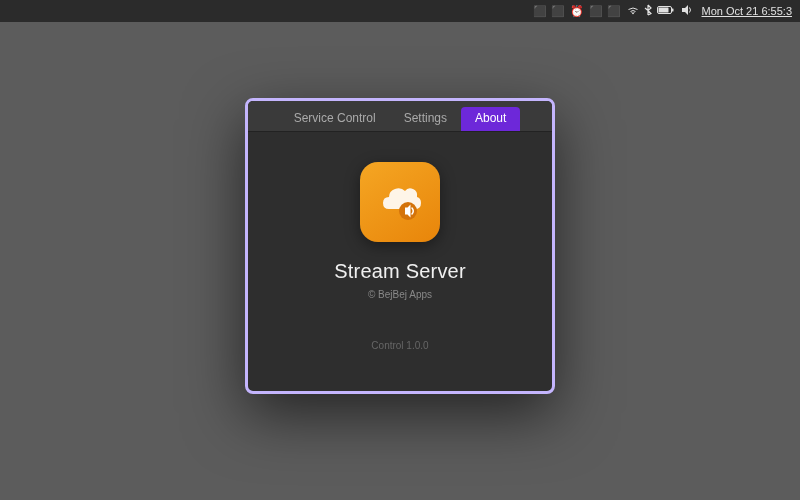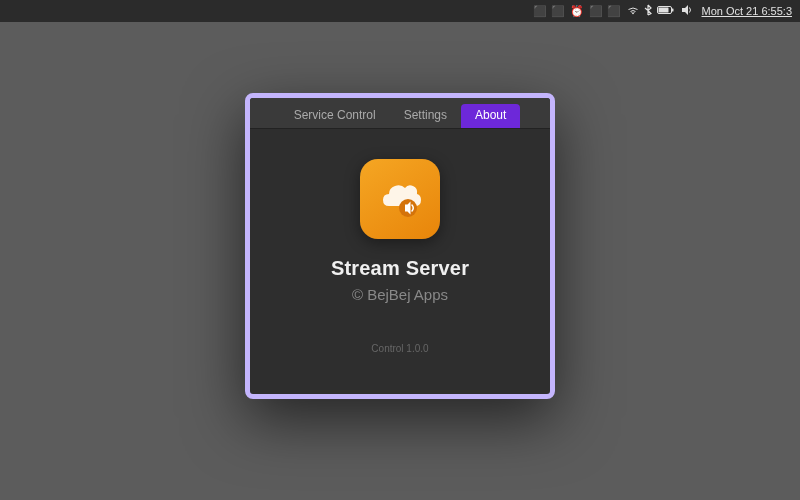--- a/index.html
+++ b/index.html
@@ -59,21 +59,21 @@
       display: flex;
       align-items: center;
       justify-content: center;
     }
 
     
     .app-window {
       width: 310px;
       background-color: #2e2e2e;
       border-radius: 8px;
-      border: 5px solid #c4b5fd;
+      border: 3px solid #c4b5fd;
       box-shadow: 0 20px 60px rgba(0,0,0,0.6);
       overflow: hidden;
       margin-top: -30px;
     }
 
     
     .tab-bar {
       display: flex;
       align-items: center;
       justify-content: center;
@@ -122,29 +122,29 @@
     }
 
     .icon-svg {
       width: 50px;
       height: 50px;
     }
 
     
     .app-name {
       font-size: 20px;
-      font-weight: 700;
+      font-weight: 400;
       color: #f0f0f0;
       margin-bottom: 6px;
       letter-spacing: 0.2px;
     }
 
     
     .app-copyright {
-      font-size: 15px;
+      font-size: 10px;
       color: #888;
       margin-bottom: 0;
     }
 
     
     .app-version {
       font-size: 10px;
       color: #666;
       margin-top: auto;
       padding-top: 40px;

